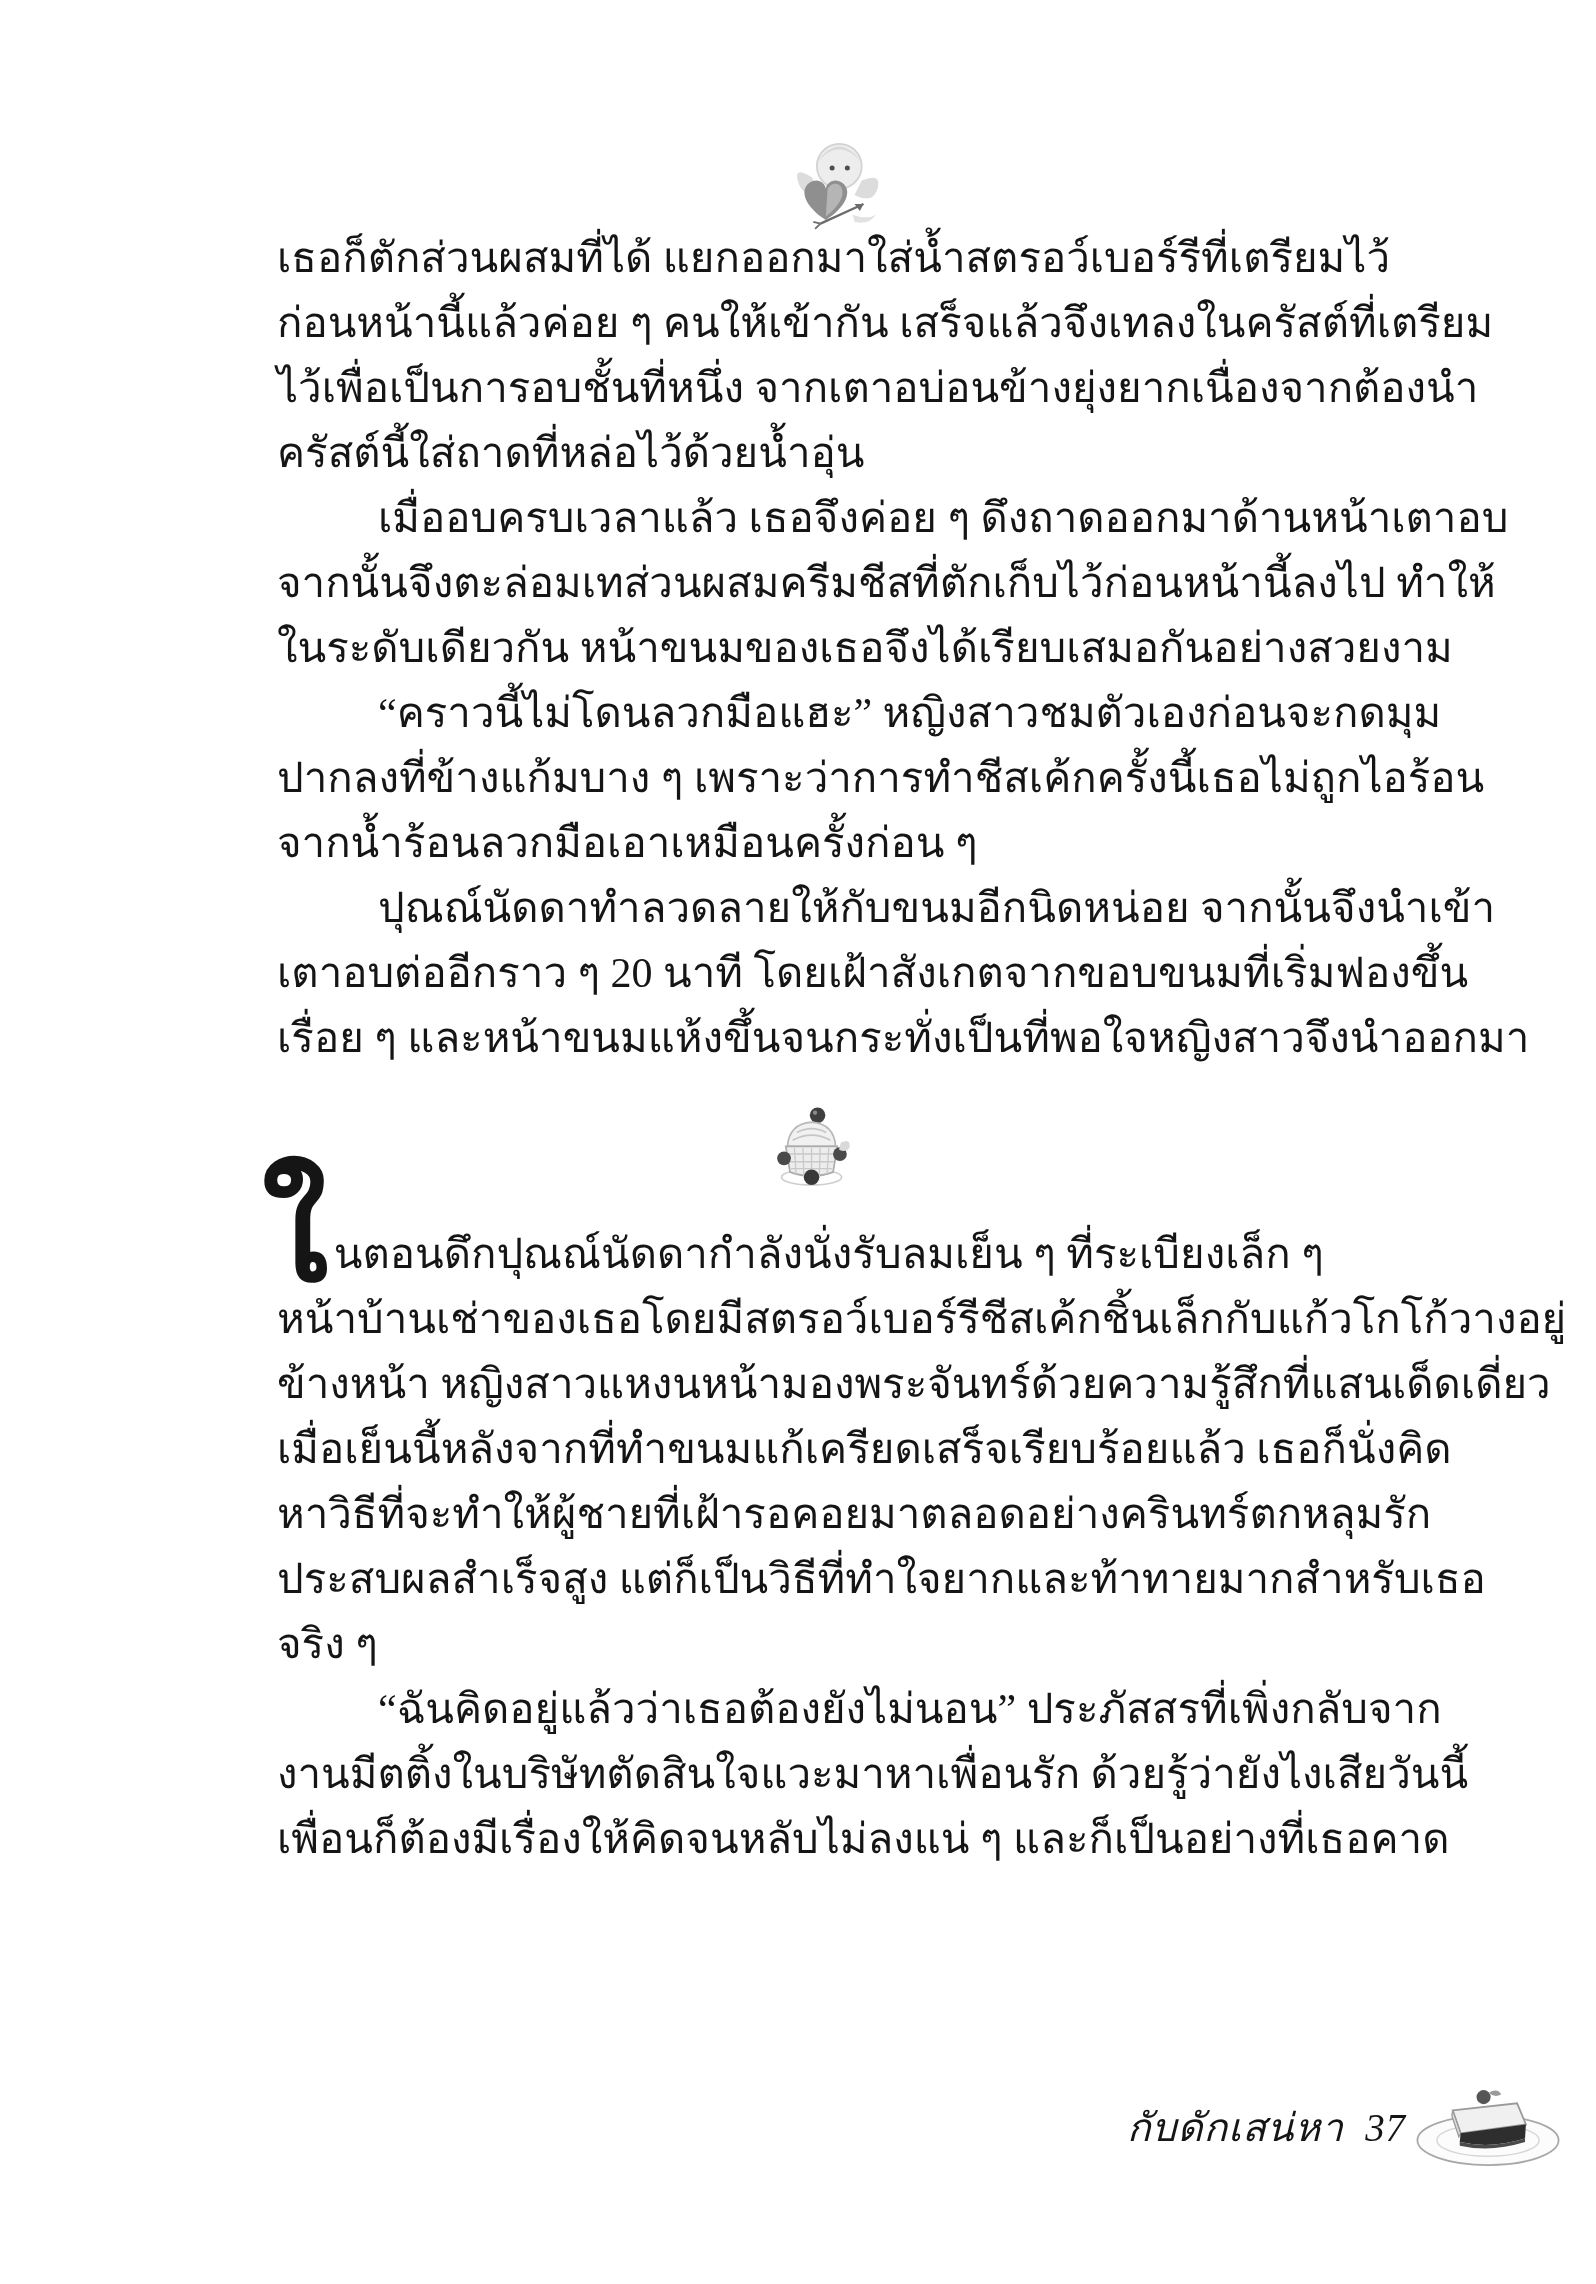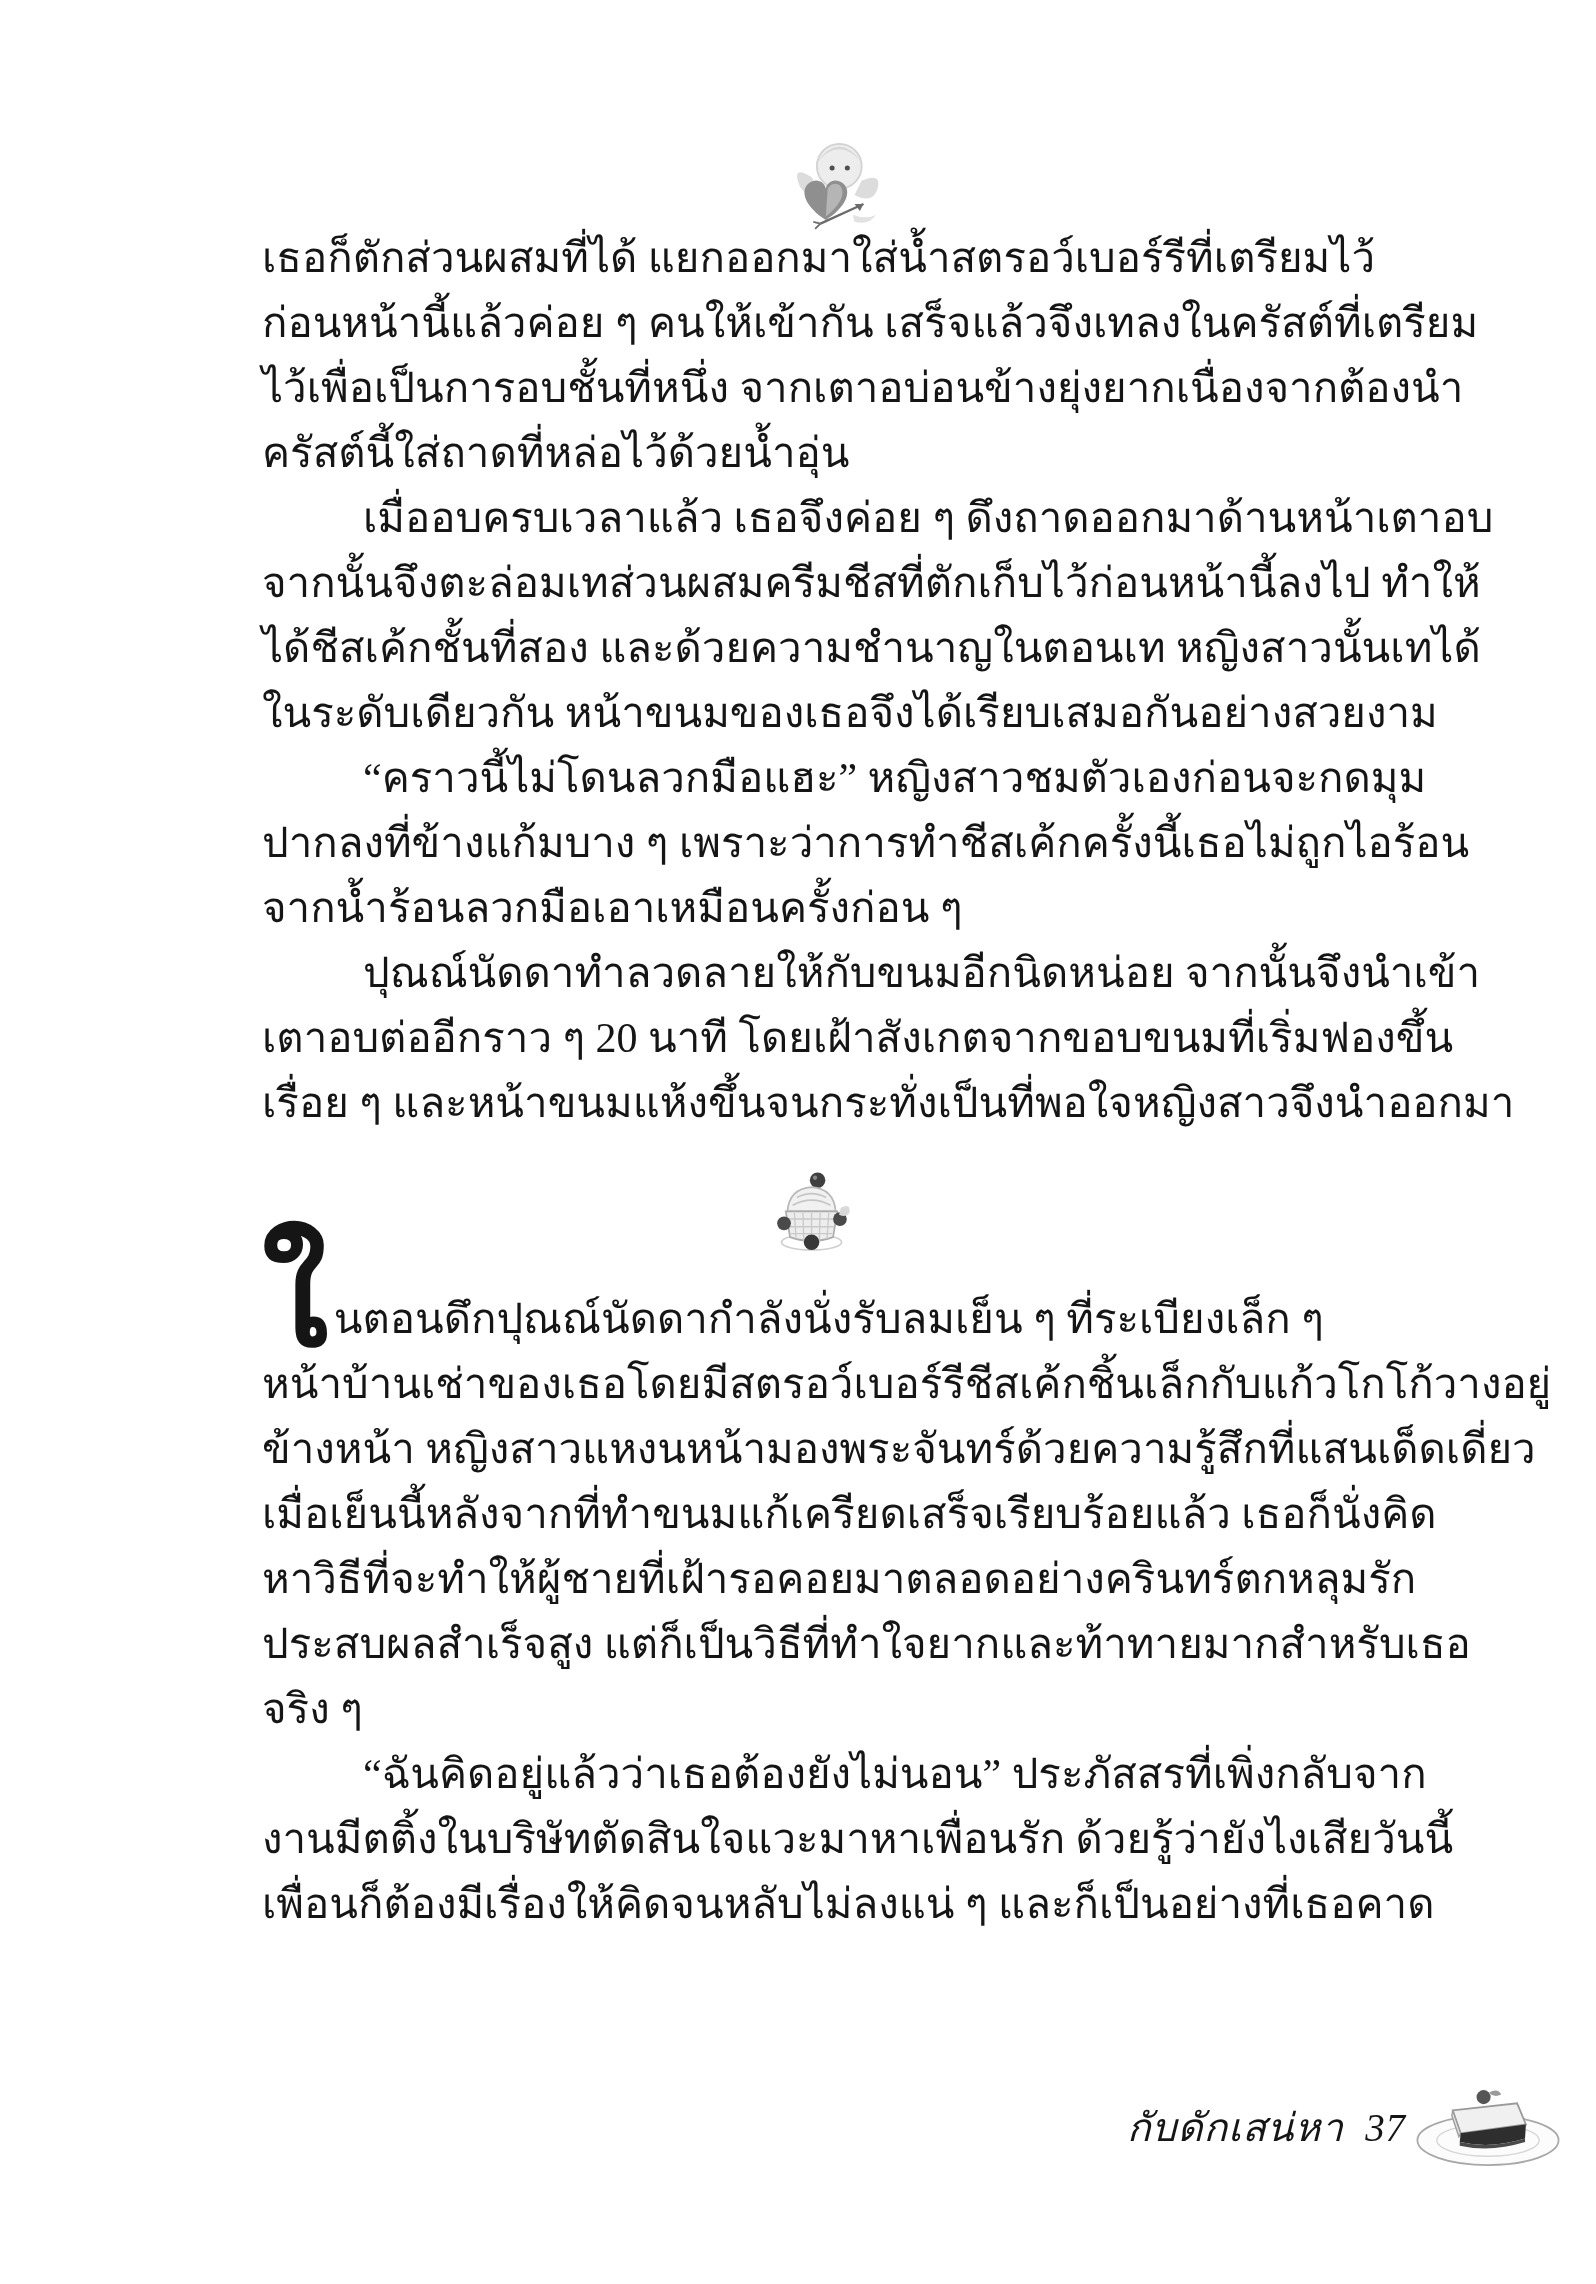--- a/index.html
+++ b/index.html
@@ -18,21 +18,21 @@
     position:absolute; top:134px; left:790px;
     width:95px; height:103px;
   }
 
   
   .content {
     position:absolute; left:262px; top:226px; width:1100px;
     font-size:42px; line-height:65px;
   }
   .para { margin:0; }
-  .line { white-space:nowrap; }
+  .line { white-space:nowrap;margin-left:15px; }
   .para.indent .line:first-child { text-indent:101px; }
 
   
   .divider {
     margin-top:34px; margin-bottom:9px;
     height:86px; text-align:center;
   }
   .divider svg { height:86px; width:auto; }
 
   
@@ -87,21 +87,20 @@
     <div class="para">
         <div class="line">เธอก็ตักส่วนผสมที่ได้ แยกออกมาใส่น้ำสตรอว์เบอร์รีที่เตรียมไว้</div>
         <div class="line">ก่อนหน้านี้แล้วค่อย ๆ คนให้เข้ากัน เสร็จแล้วจึงเทลงในครัสต์ที่เตรียม</div>
         <div class="line">ไว้เพื่อเป็นการอบชั้นที่หนึ่ง จากเตาอบ่อนข้างยุ่งยากเนื่องจากต้องนำ</div>
         <div class="line">ครัสต์นี้ใส่ถาดที่หล่อไว้ด้วยน้ำอุ่น</div>
       </div>
 
     <div class="para indent">
         <div class="line">เมื่ออบครบเวลาแล้ว เธอจึงค่อย ๆ ดึงถาดออกมาด้านหน้าเตาอบ</div>
         <div class="line">จากนั้นจึงตะล่อมเทส่วนผสมครีมชีสที่ตักเก็บไว้ก่อนหน้านี้ลงไป ทำให้</div>
-        <div class="line">ได้ชีสเค้กชั้นที่สอง และด้วยความชำนาญในตอนเท หญิงสาวนั้นเทได้</div>
         <div class="line">ในระดับเดียวกัน หน้าขนมของเธอจึงได้เรียบเสมอกันอย่างสวยงาม</div>
       </div>
 
     <div class="para indent">
         <div class="line">“คราวนี้ไม่โดนลวกมือแฮะ” หญิงสาวชมตัวเองก่อนจะกดมุม</div>
         <div class="line">ปากลงที่ข้างแก้มบาง ๆ เพราะว่าการทำชีสเค้กครั้งนี้เธอไม่ถูกไอร้อน</div>
         <div class="line">จากน้ำร้อนลวกมือเอาเหมือนครั้งก่อน ๆ</div>
       </div>
 
     <div class="para indent">

